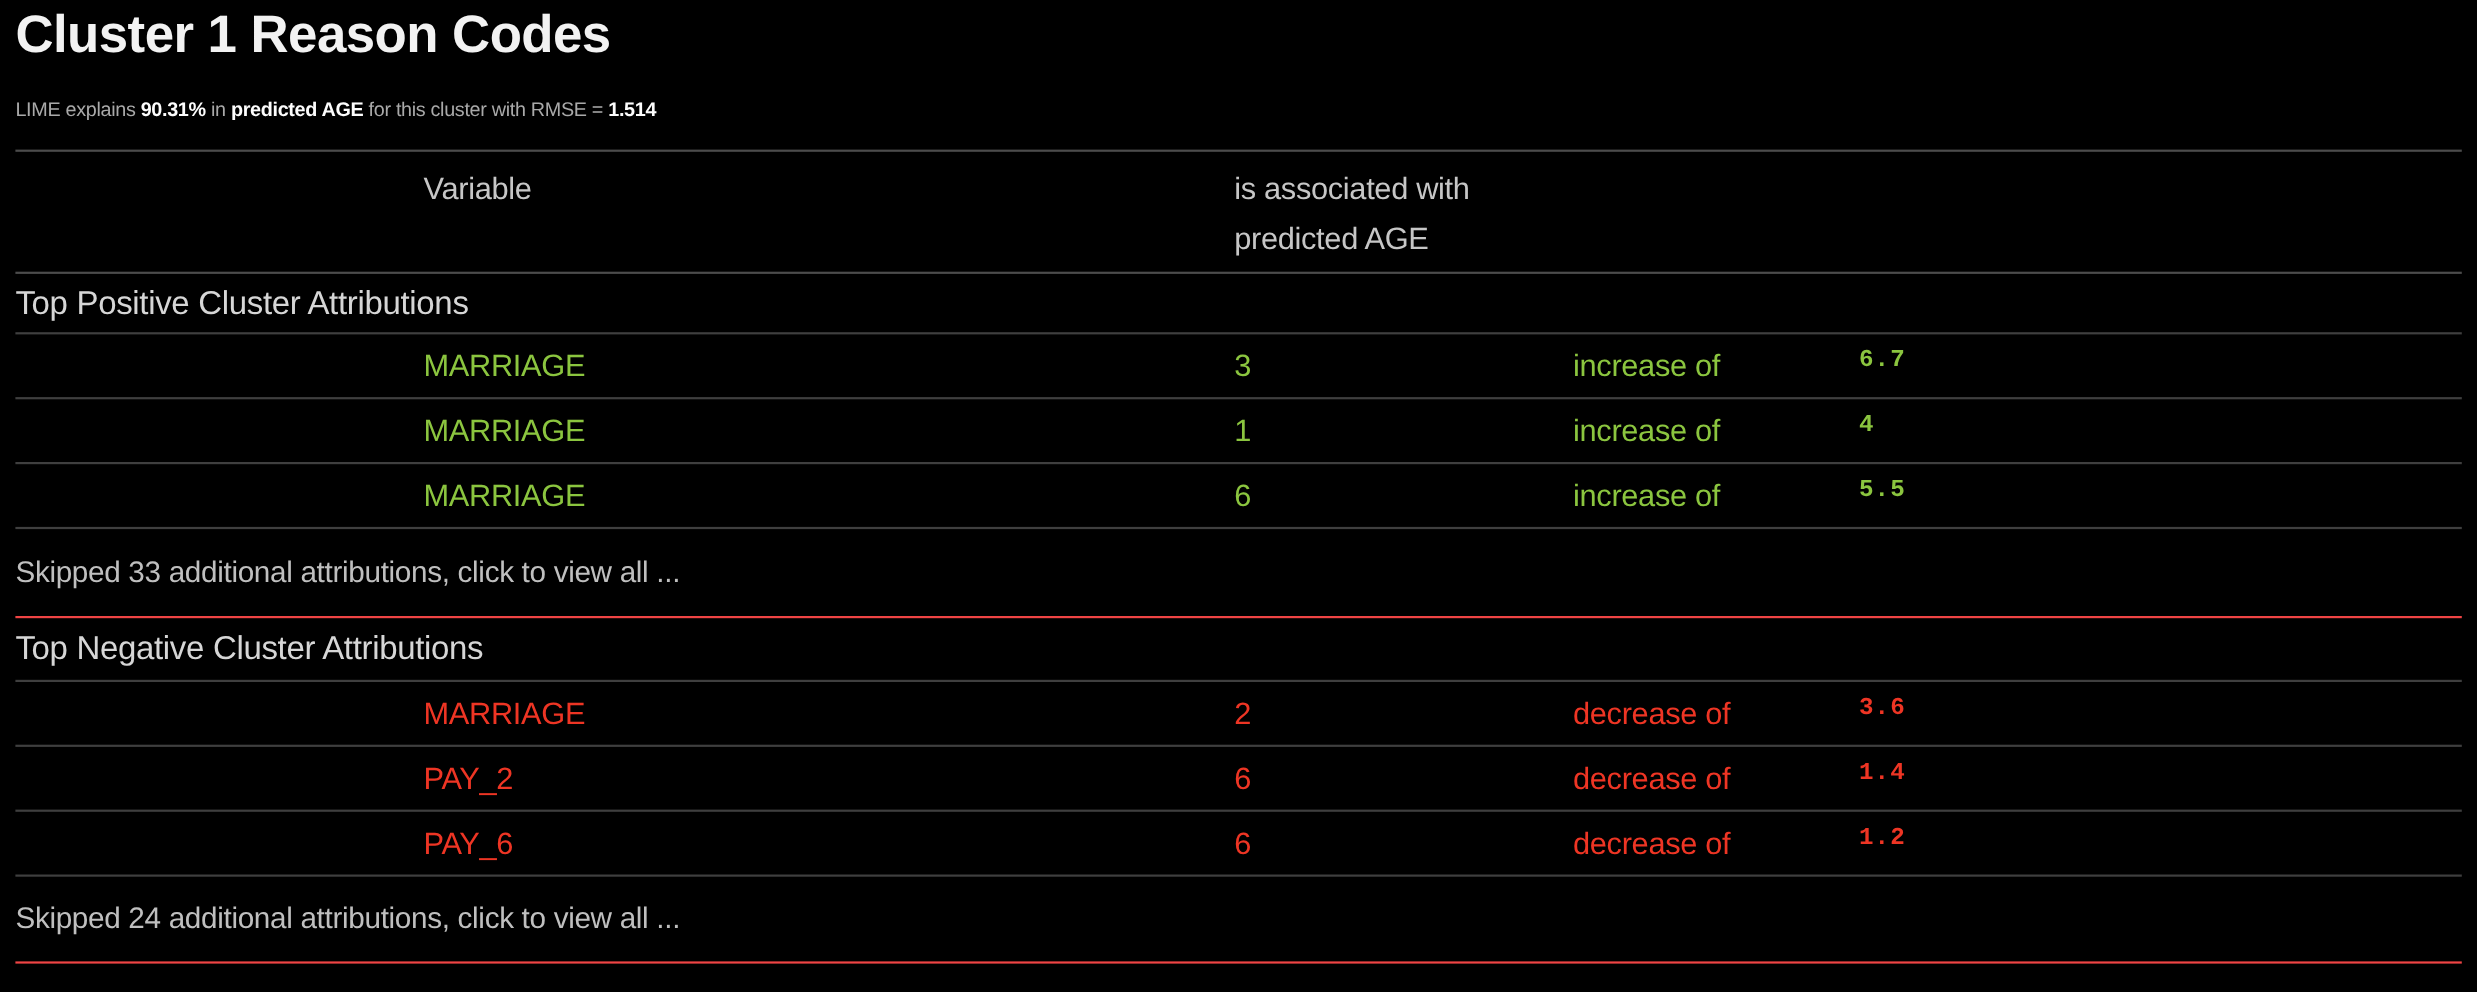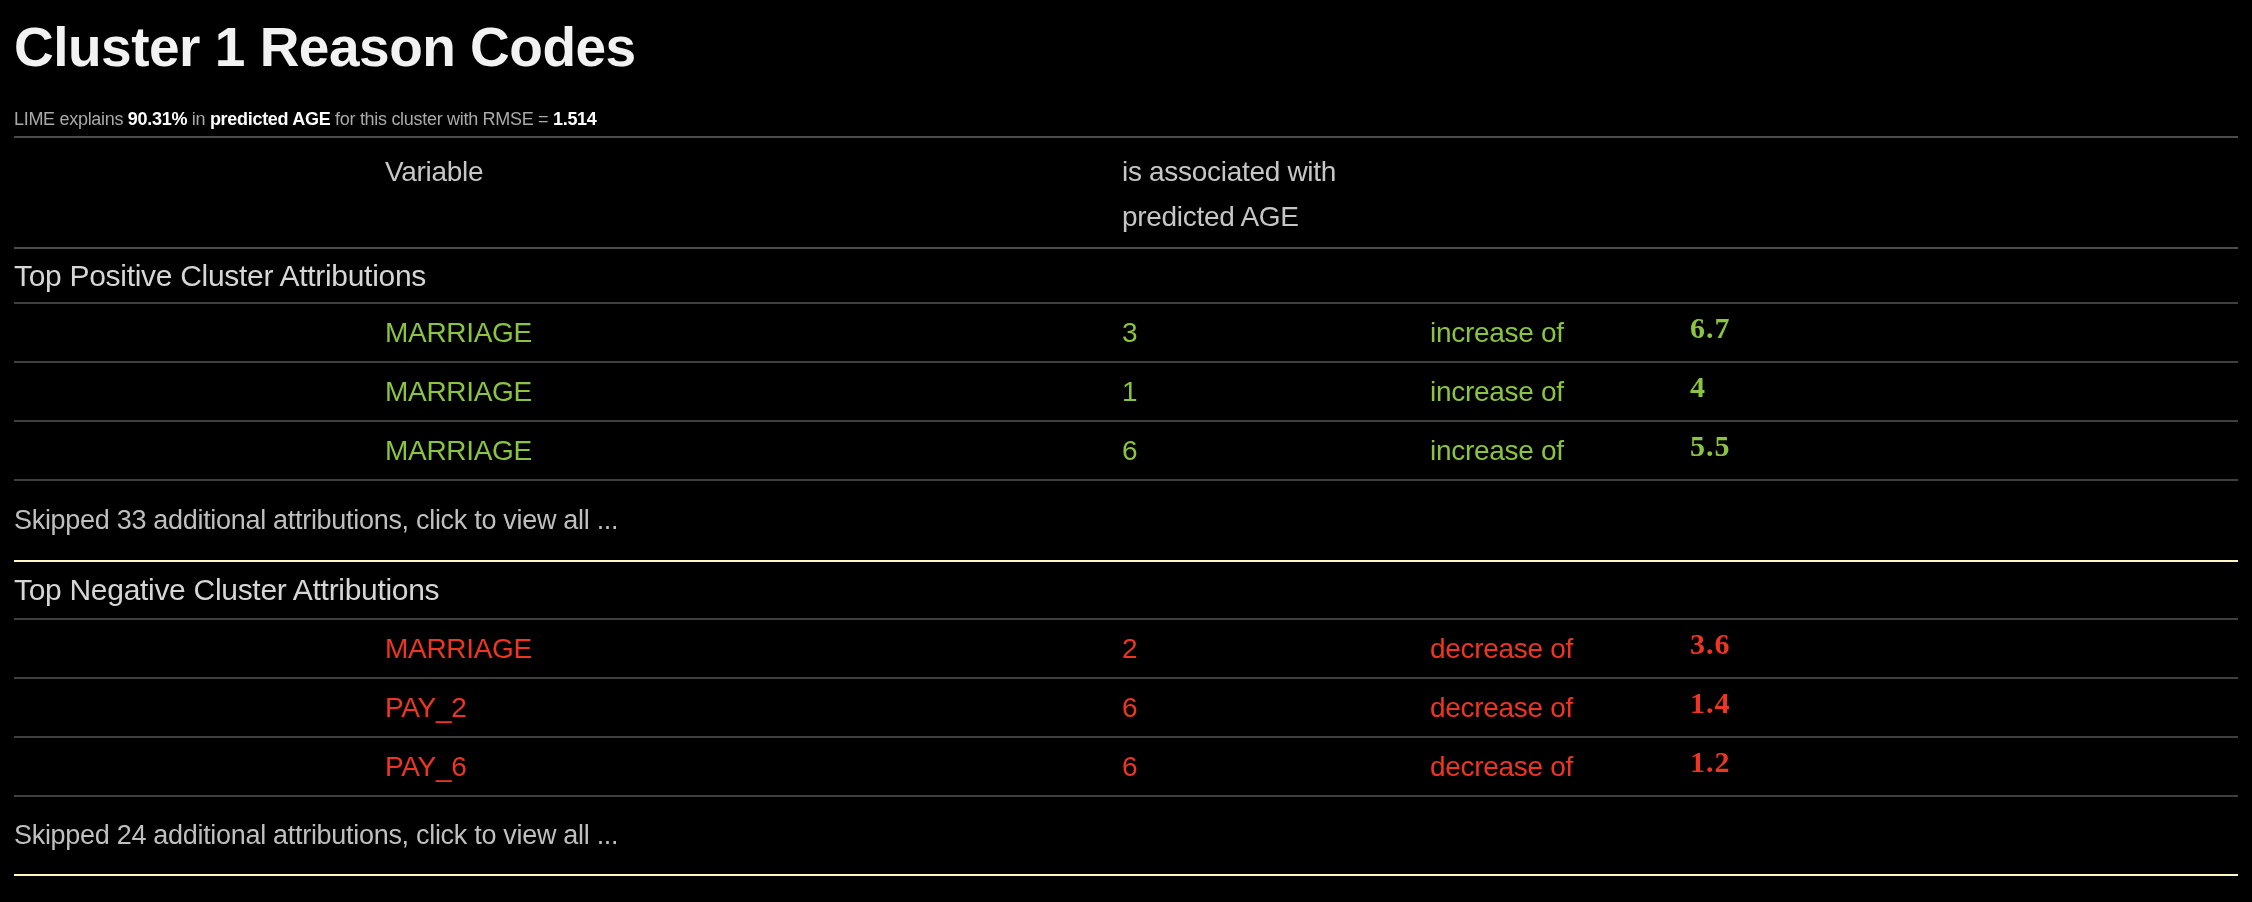--- a/index.html
+++ b/index.html
@@ -12,22 +12,22 @@
     font-family: "Liberation Sans", sans-serif;
     color: #c8c8c8;
     padding: 0 14px;
     overflow: hidden;
   }
   .top-block {
     height: 138px;
     border-bottom: 2px solid #4c4c4c;
   }
   .page-title {
-    padding-top: 15px;
-    font-size: 55px;
+    padding-top: 4px;
+    font-size: 48px;
     font-weight: bold;
     letter-spacing: -0.5px;
     color: #f2f2f2;
   }
   .subtitle {
     margin-top: 30px;
     font-size: 18px;
     color: #a9a9a9;
     letter-spacing: -0.3px;
   }
@@ -63,31 +63,31 @@
   .data-row {
     height: 59px;
     border-bottom: 2px solid #3f3f3f;
     font-size: 28px;
     letter-spacing: -0.3px;
   }
   .data-row .cell { white-space: nowrap; }
   .pos .cell { color: #8bc53f; }
   .neg .cell { color: #ee3524; }
   .amount {
-    font-family: Liberation Serif, serif;
+    font-family: Liberation Mono, monospace;
     font-weight: bold;
-    font-size: 30px;
+    font-size: 22px;
     position: relative;
     top: -5px;
     letter-spacing: 1px;
   }
   .skipped-row {
     display: flex;
     align-items: center;
-    border-bottom: 2px solid #fef9c3;
+    border-bottom: 2px solid #ef4444;
     font-size: 27px;
     color: #bfbfbf;
     letter-spacing: -0.3px;
   }
   .skipped-pos { height: 81px; }
   .skipped-neg { height: 79px; }
   .skipped-link { cursor: pointer; }
 </style>
 </head>
 <body>

